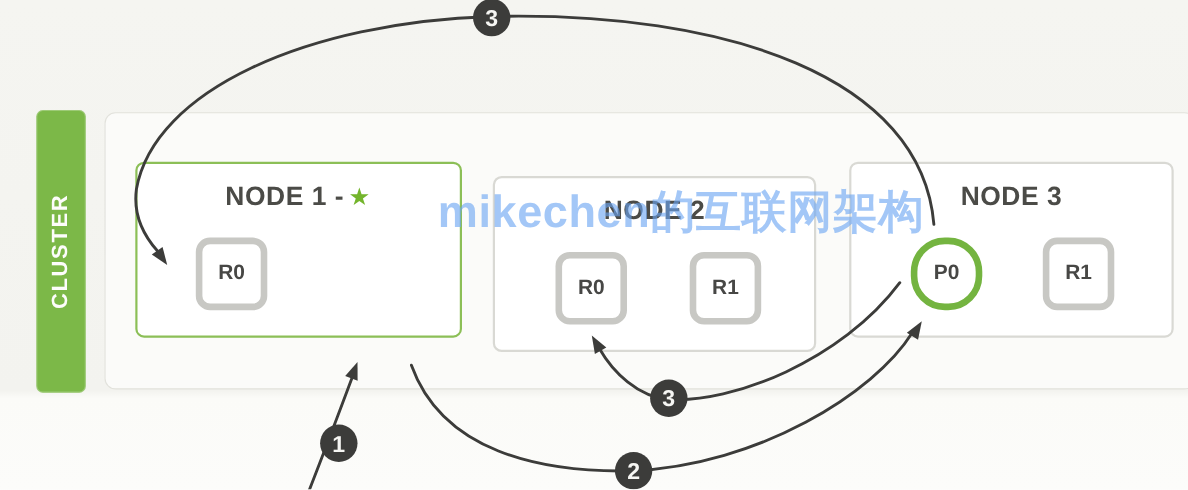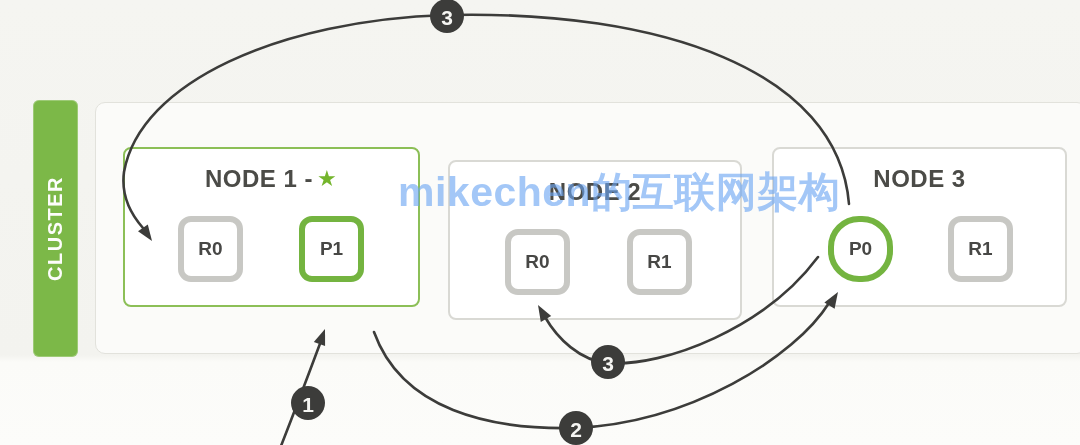--- a/index.html
+++ b/index.html
@@ -76,23 +76,20 @@
   <div class="cluster-box"></div>
 
   <div class="node node-1">
     <div class="node-title">
       <span>NODE 1 -</span>
       <span class="star">★</span>
     </div>
     <div class="shard replica" style="left:53px;top:67px;">
       <span>R0</span>
     </div>
-    <div class="shard primary" style="left:174px;top:67px;">
-      <span>P1</span>
-    </div>
   </div>
 
   <div class="node node-2">
     <div class="node-title">
       <span>NODE 2</span>
     </div>
     <div class="shard replica" style="left:55px;top:67px;">
       <span>R0</span>
     </div>
     <div class="shard replica" style="left:177px;top:67px;">

